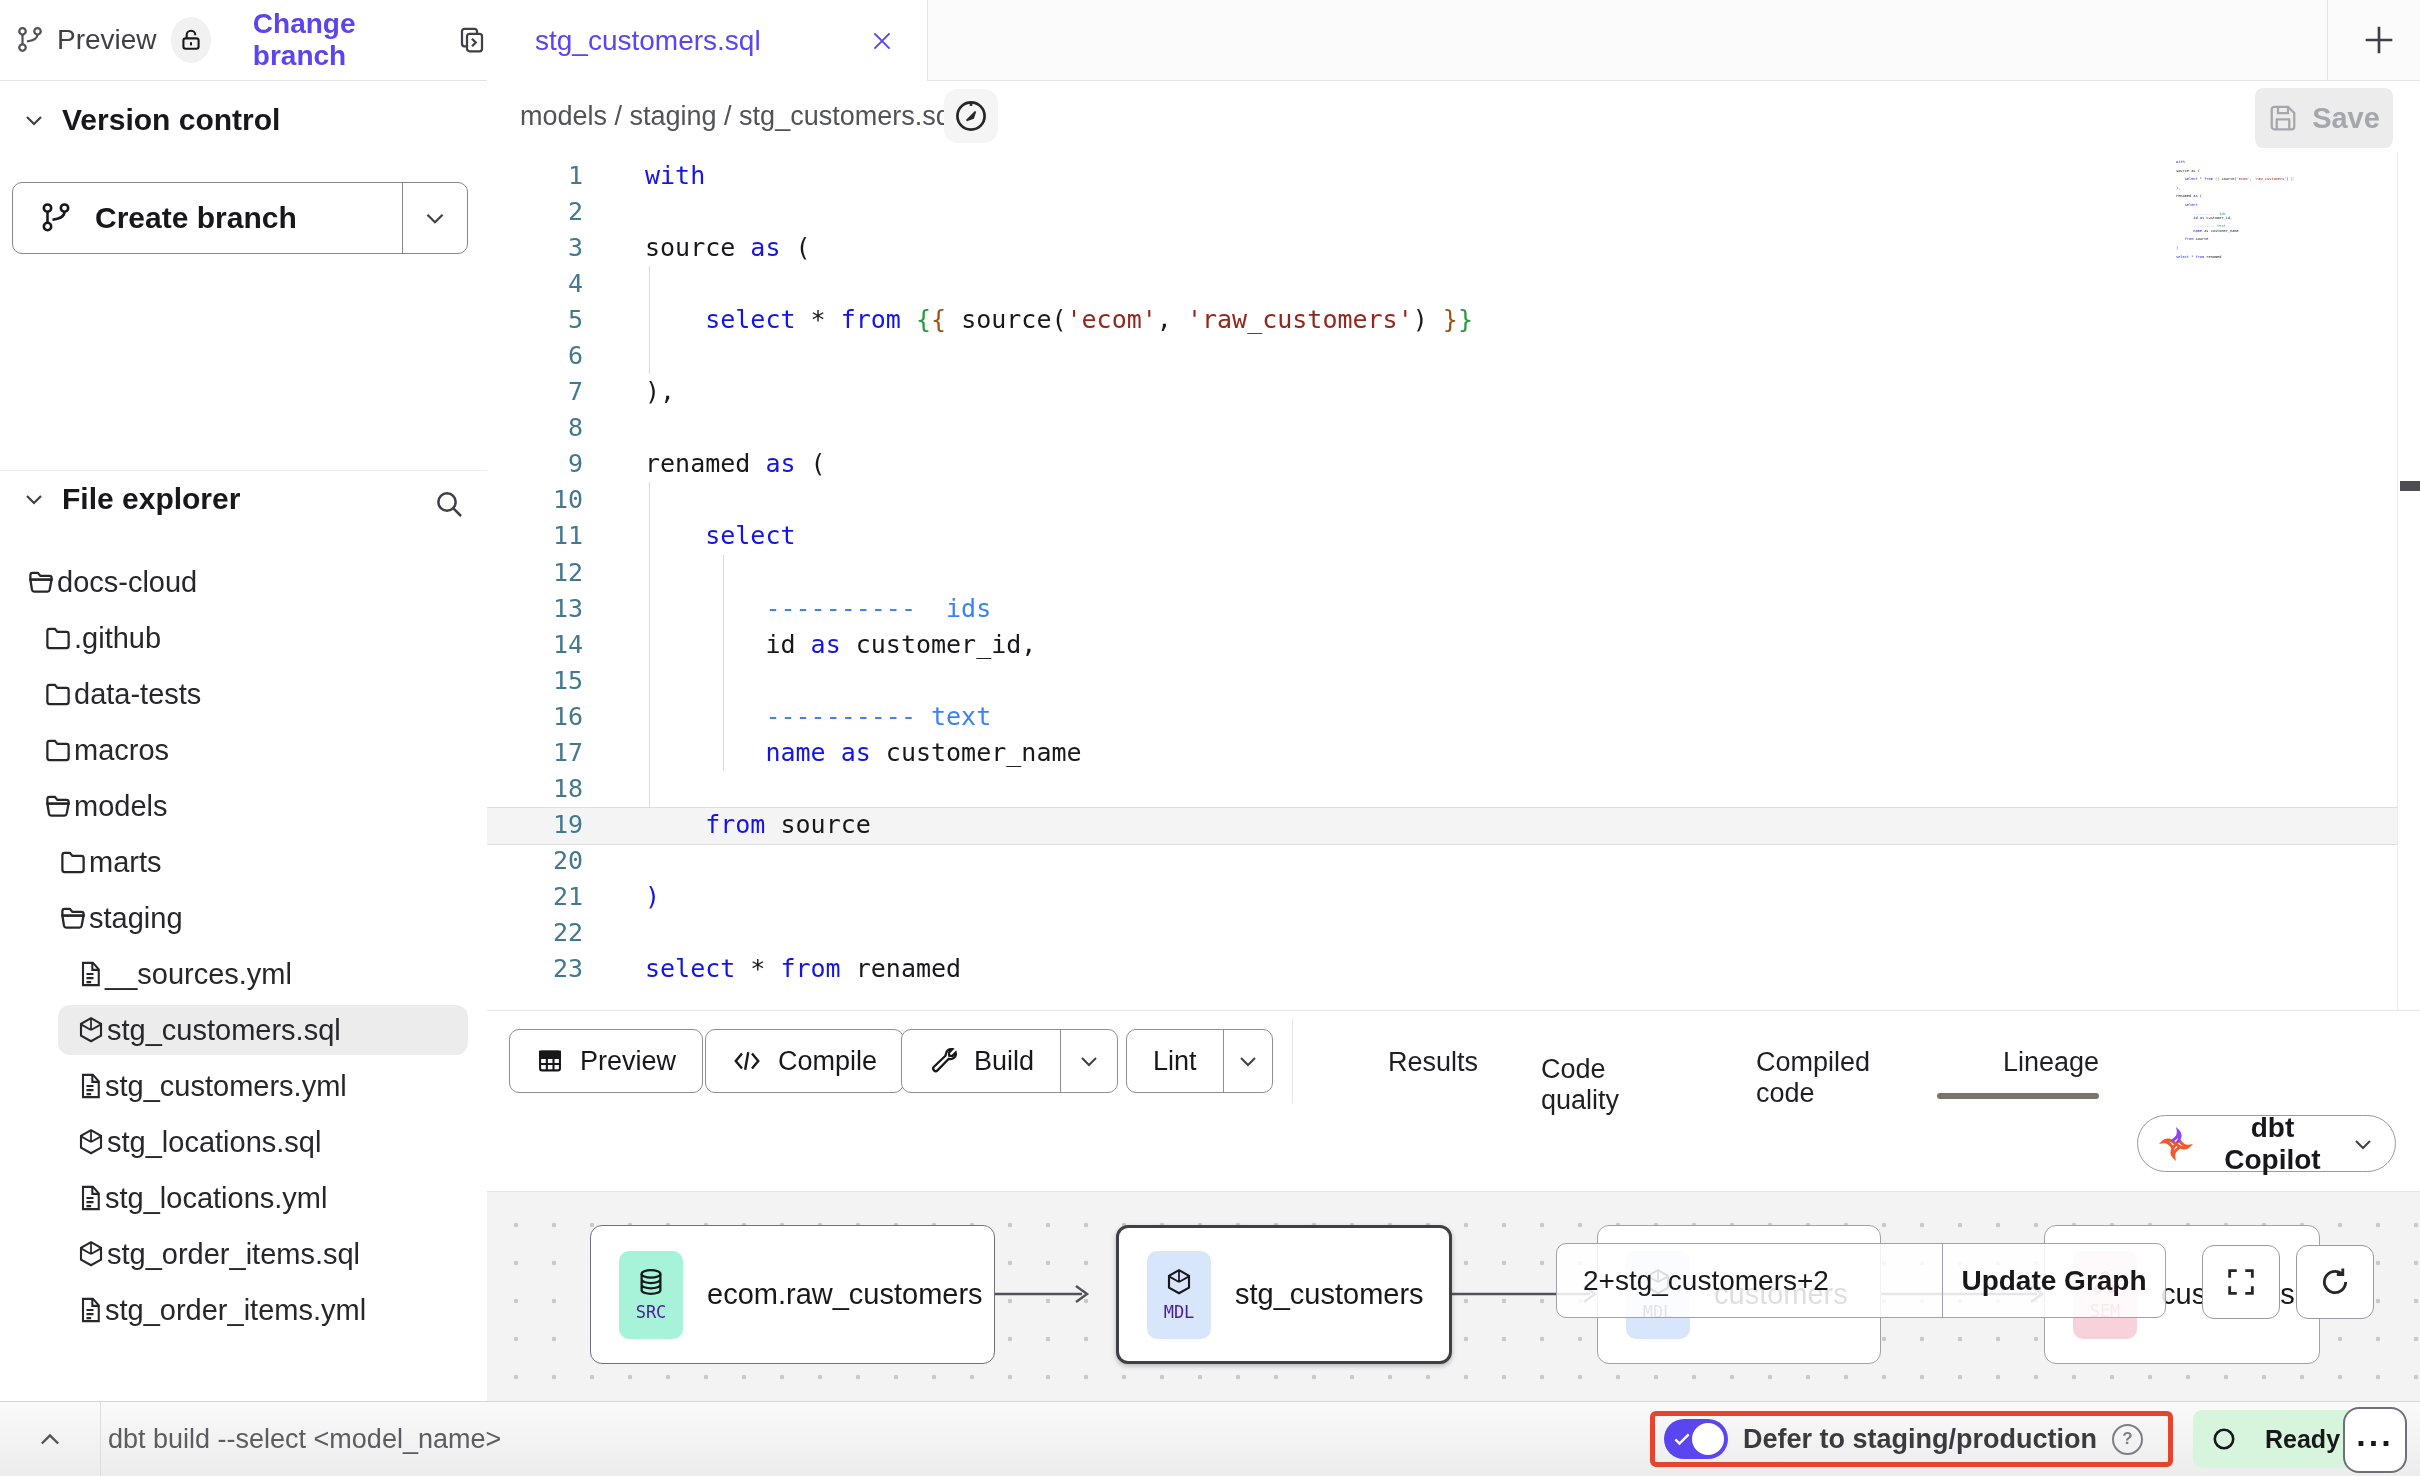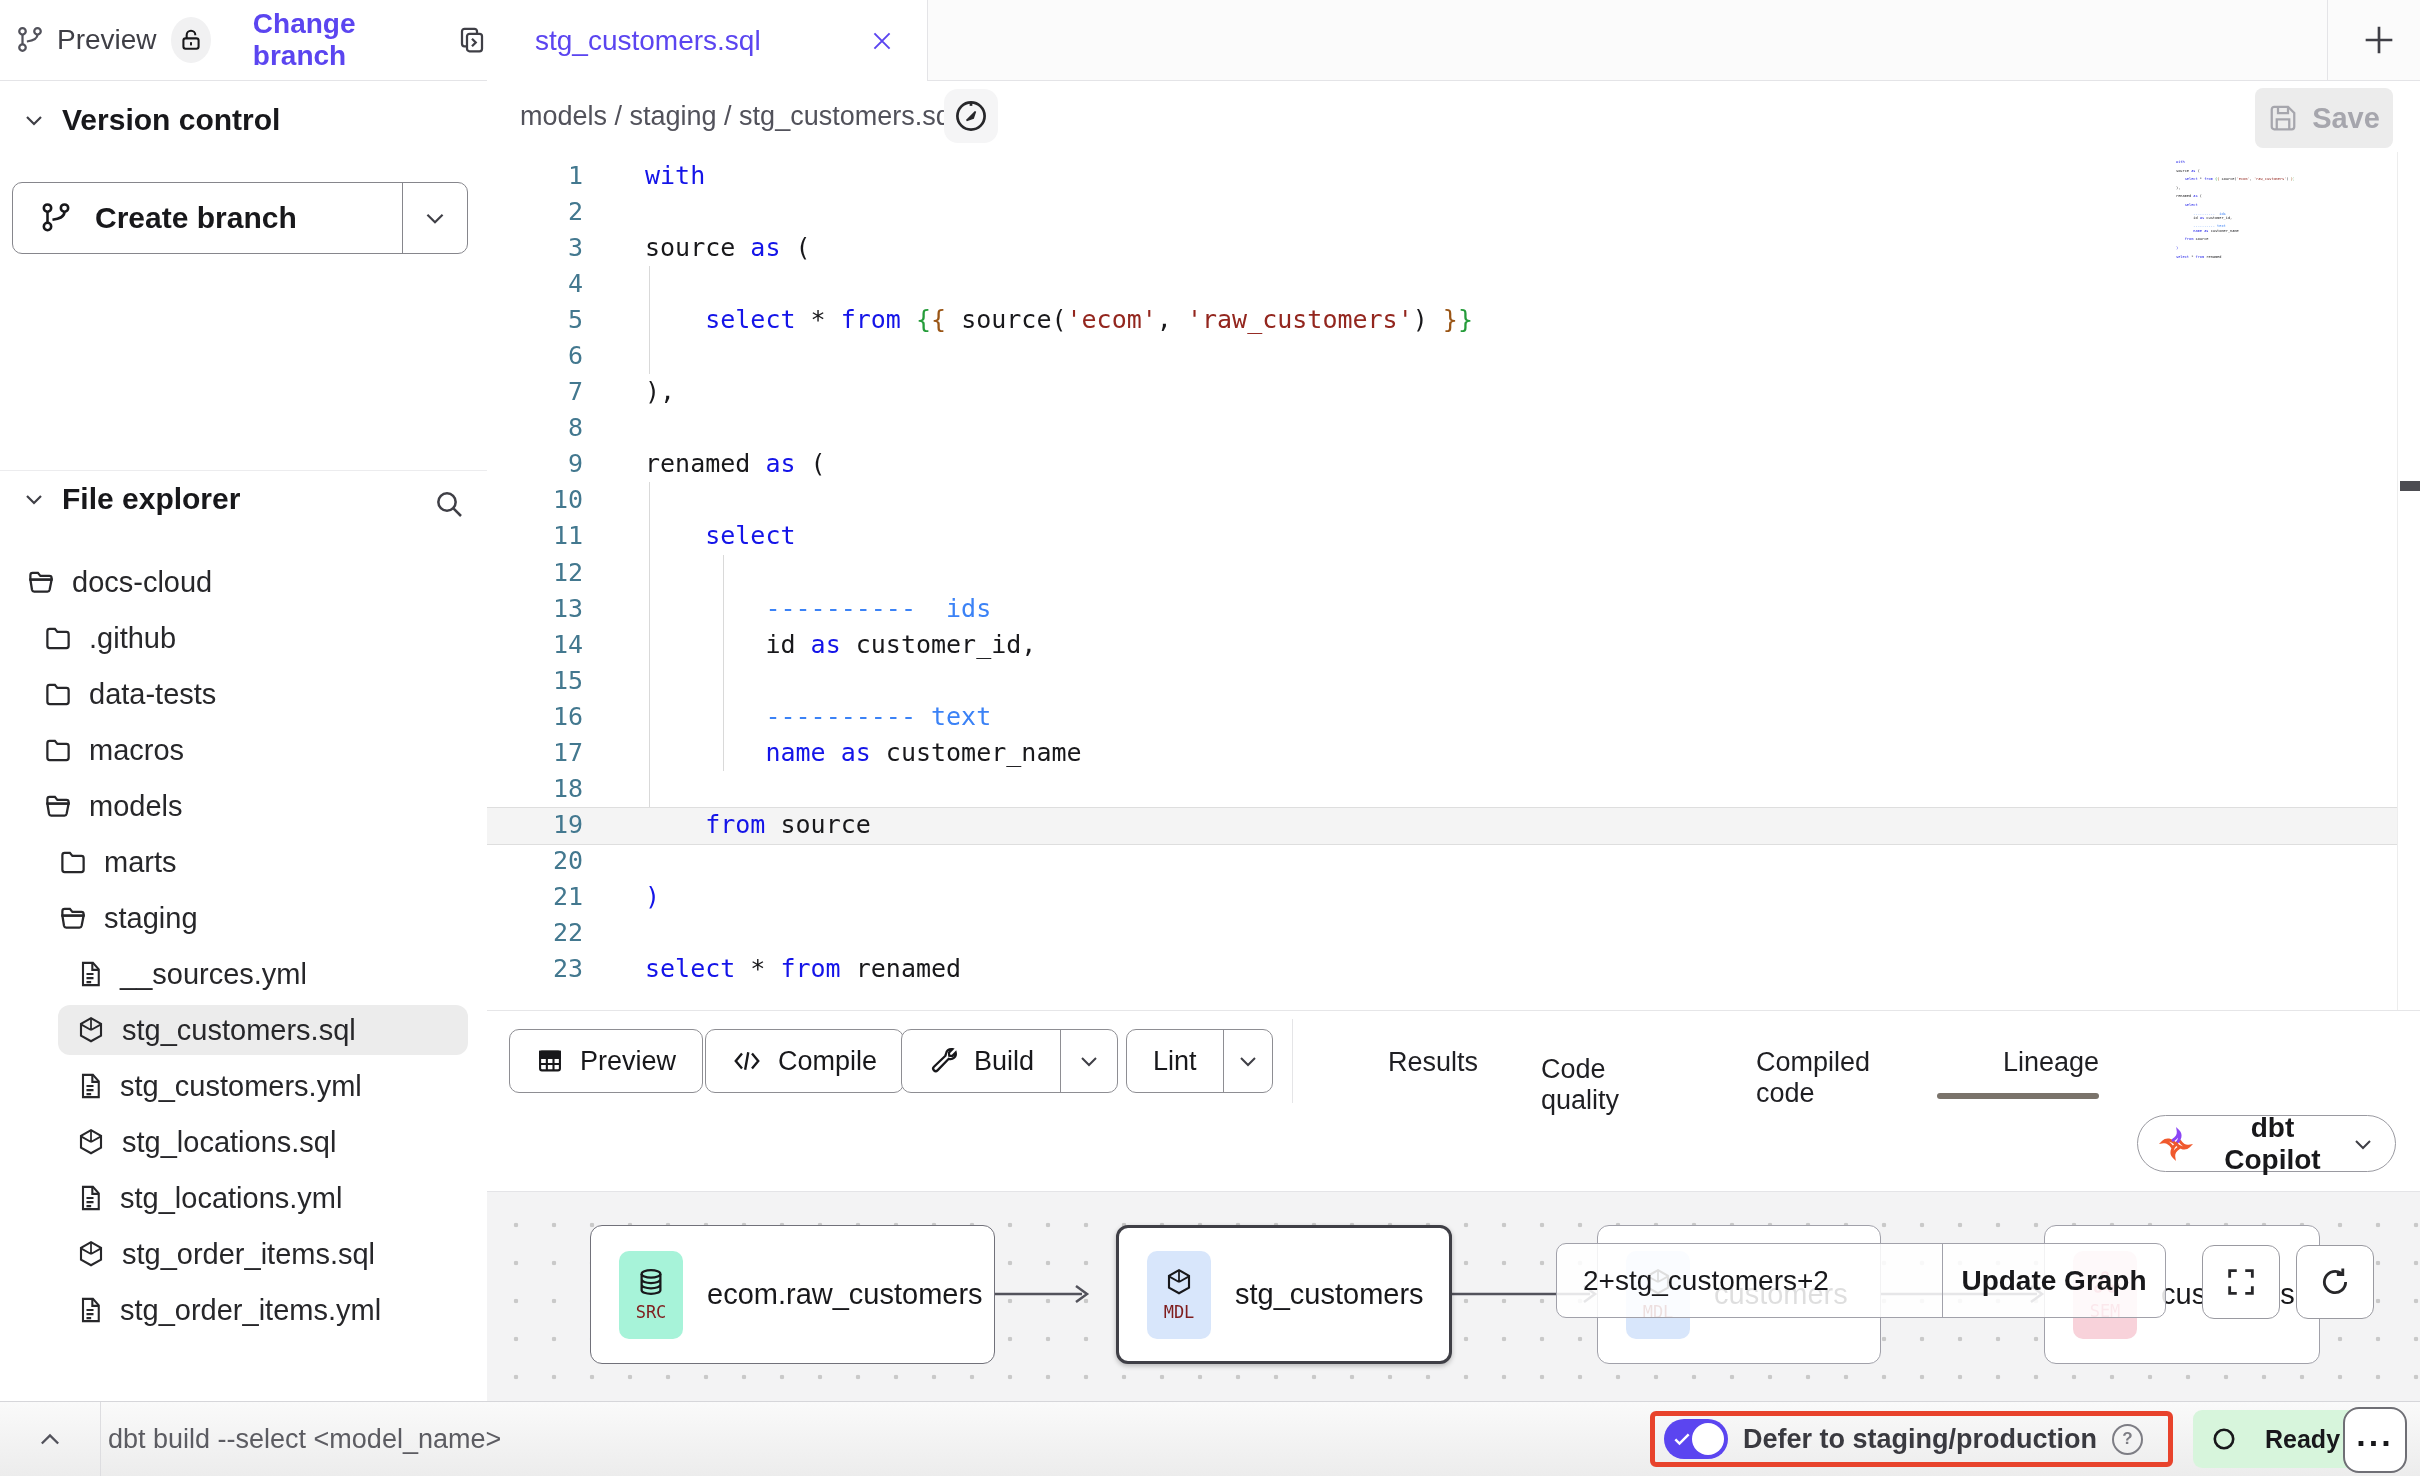--- a/index.html
+++ b/index.html
@@ -18,21 +18,21 @@
   .sec-title{font-size:30px;font-weight:700}
   .create-branch{position:absolute;left:12px;top:182px;width:456px;height:72px;background:#fff;border:1.5px solid #86868c;border-radius:10px;display:flex;align-items:center;padding:0;cursor:pointer}
   .cb-main{flex:1;display:flex;align-items:center;gap:22px;padding-left:26px;height:100%;border-right:1.5px solid #86868c}
   .cb-label{font-size:30px;font-weight:600;color:#18181b}
   .cb-chev{width:64px;display:flex;align-items:center;justify-content:center}
   .fe-divider{position:absolute;left:0;top:470px;width:487px;border-top:1px solid #ececee}
   .fe-search{position:absolute;right:22px;top:488px;color:#3f3f46;cursor:pointer}
   #file-tree{position:absolute;left:0;top:554px;width:487px}
   .tree-item{position:relative;height:56px;display:flex;align-items:center;font-size:29px;font-weight:500;color:#27272a;cursor:pointer}
   .tree-item .ti-icon{display:flex;align-items:center;color:#27272a}
-  .tree-item .ti-label{margin-left:16px;position:relative;z-index:1}
+  .tree-item .ti-label{margin-left:1px;position:relative;z-index:1}
   .ti-pill{position:absolute;left:58px;top:3px;width:410px;height:50px;border-radius:12px;background:#ececec}
   .lv0 .ti-icon{margin-left:26px}.lv1 .ti-icon{margin-left:43px}
   .lv2 .ti-icon{margin-left:58px}.lv3 .ti-icon{margin-left:76px}
 
   
   .tabbar{position:absolute;left:487px;top:0;width:1933px;height:80px;background:#fbfbfb;border-bottom:1px solid #e4e4e7}
   .tab-active{position:absolute;left:0;top:0;width:440px;height:81px;background:#fff;border-right:1px solid #e4e4e7;display:flex;align-items:center;cursor:pointer}
   .tab-active .tab-label{font-size:28px;font-weight:500;color:var(--accent);margin-left:48px}
   .tab-close{margin-left:auto;margin-right:32px;color:var(--accent);cursor:pointer}
   .tab-plus-divider{position:absolute;left:1840px;top:0;height:80px;border-left:1px solid #e4e4e7}
@@ -72,21 +72,21 @@
   .ptab-underline{position:absolute;left:1450px;top:82px;width:162px;height:6px;border-radius:3px;background:#7a736b}
   .copilot-btn{position:absolute;left:1650px;top:104px;width:259px;height:57px;border-radius:29px;background:#fff;border:1.5px solid #9a9aa1;display:flex;align-items:center;gap:14px;padding:0 20px;cursor:pointer}
   .copilot-label{font-size:28px;font-weight:700;color:#18181b}
 
   
   .canvas{position:absolute;left:487px;top:1191px;width:1933px;height:210px;background:#f3f3f4;border-top:1px solid #e4e4e7;
           background-image:radial-gradient(circle,#c9c9c9 2px,transparent 2.6px);background-size:38px 38px;background-position:10px 14px;overflow:hidden}
   .lg-node{position:absolute;top:33px;height:139px;background:#fff;border:1.5px solid #71717a;border-radius:12px;display:flex;align-items:center;padding-left:28px;gap:24px;cursor:pointer;box-sizing:border-box}
   .lg-node.selected{border:3.5px solid #3f3f46;box-shadow:0 2px 5px rgba(0,0,0,.25)}
   .lg-badge{width:64px;height:88px;border-radius:10px;display:flex;flex-direction:column;align-items:center;justify-content:center;gap:5px}
-  .lg-badge-text{font-size:17px;font-weight:500;color:#7f1d1d;font-family:"DejaVu Sans Mono",monospace}
+  .lg-badge-text{font-size:17px;font-weight:500;color:#4c1d95;font-family:"DejaVu Sans Mono",monospace}
   .badge-src{background:var(--src-badge)}
   .badge-mdl{background:var(--mdl-badge)}
   .badge-sem{background:var(--sem-badge)}
   .badge-sem .lg-badge-text{color:var(--sem-text)}
   .lg-label{font-size:29px;color:#18181b;white-space:nowrap}
   .selector-bar{position:absolute;left:1069px;top:51px;width:610px;height:75px;background:rgba(255,255,255,.86);border:1.5px solid #a1a1aa;border-radius:10px;display:flex;align-items:stretch;box-sizing:border-box}
   .sel-input{flex:1;display:flex;align-items:center;padding-left:26px;font-size:28px;color:#18181b;border-right:1.5px solid #a1a1aa;cursor:text}
   .sel-btn{width:222px;display:flex;align-items:center;justify-content:center;font-size:28px;font-weight:600;color:#18181b;cursor:pointer}
   .canvas-icon-btn{position:absolute;top:53px;width:78px;height:74px;background:#fff;border:1.5px solid #9a9aa1;border-radius:12px;display:flex;align-items:center;justify-content:center;color:#27272a;cursor:pointer;box-sizing:border-box}
 

